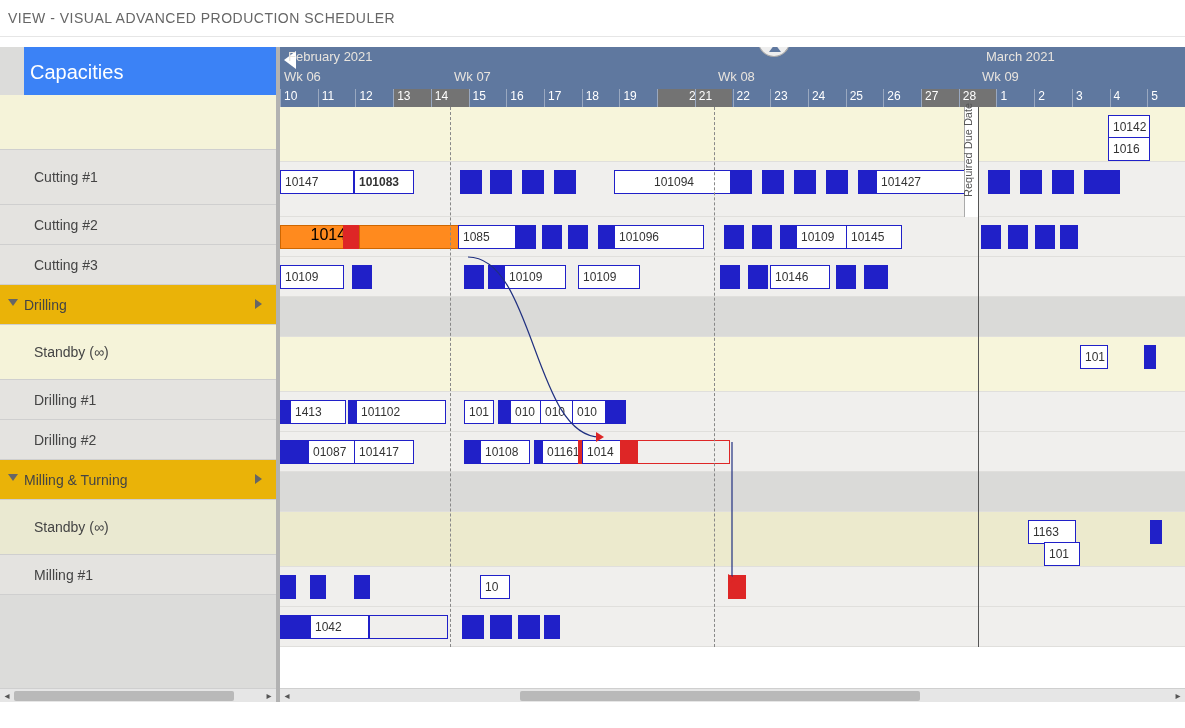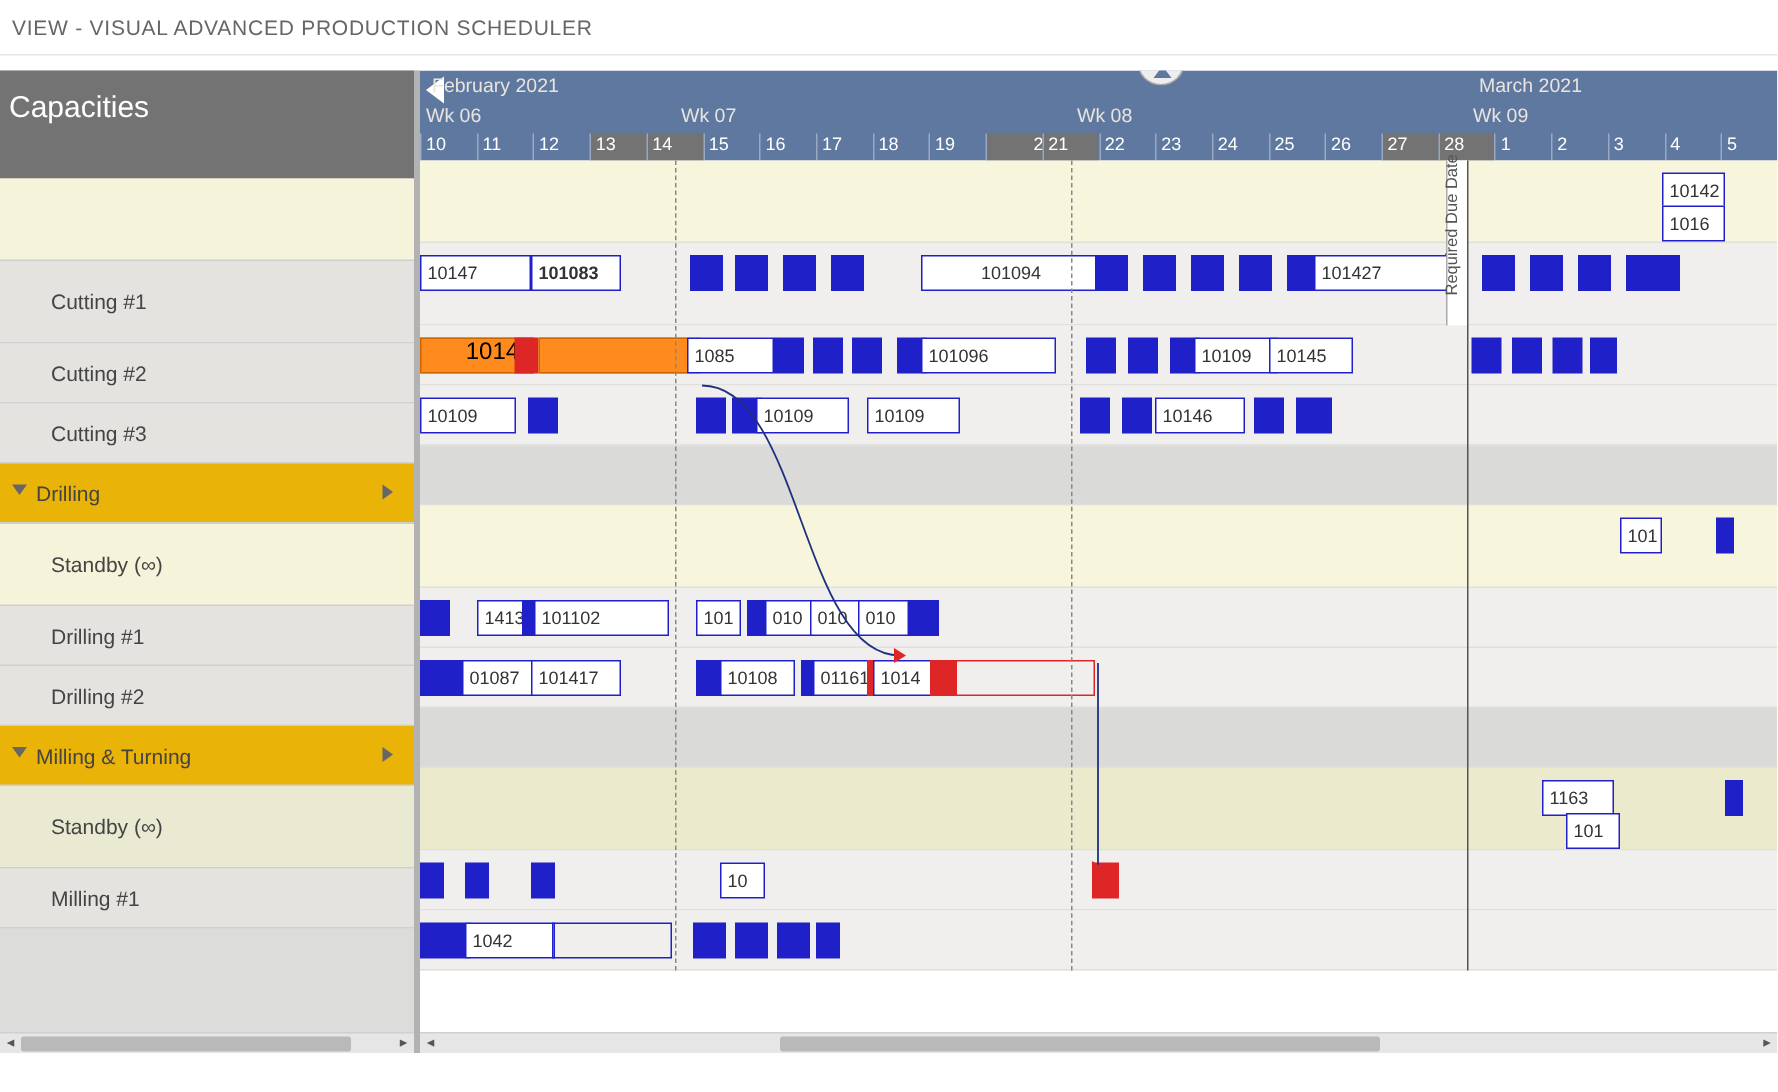--- a/index.html
+++ b/index.html
@@ -4,21 +4,21 @@
 <style>
 * { box-sizing: border-box; margin: 0; padding: 0; font-family: "Segoe UI", Arial, sans-serif; }
 html, body { width: 1185px; height: 728px; overflow: hidden; background: #fff; }
 
 .page-title { padding: 10px 8px; font-size: 14px; color: #666; letter-spacing: .5px; }
 .top-divider { height: 1px; background: #e6e6e6; margin-bottom: 10px; }
 
 
 .wrap { display: grid; grid-template-columns: 280px 1fr; height: 655px; }
 .sidebar { position: relative; background: #dcdcda; border-right: 4px solid #b2b2b2; }
-.side-header { background: #737373; color: #fff; font-size: 20px; padding: 14px 6px; height: 72px; }
+.side-header { background: #3b82f6; color: #fff; font-size: 20px; padding: 14px 6px; height: 48px; margin-left: 24px; }
 .gantt { position: relative; overflow: hidden; }
 
 
 .gantt-header { position: relative; height: 60px; background: #5f789f; color: #fff; font-size: 13px; }
 .month-lbl { position: absolute; top: 2px; font-size: 13px; color: #e8e4de; }
 .wk-lbl { position: absolute; top: 22px; font-size: 13px; color: #e8e4de; }
 .day-band { position: absolute; top: 42px; height: 18px; width: 100%; }
 .day { position: absolute; top: 0; height: 18px; border-left: 1px solid #99a8c0; font-size: 12px; color: #fff; padding-left: 3px; }
 .day.we { background: #737373; }
 
@@ -227,21 +227,21 @@
           <div class="bar" style="left: 556px; width: 20px;"></div>
           <div class="bar" style="left: 584px; width: 24px;"></div>
         </div>
         <div class="g-row group" id="grow-4"></div>
         <div class="g-row standby tall" id="grow-5">
           <div class="bar label" style="left: 800px; width: 28px;">101</div>
           <div class="bar" style="left: 864px; width: 12px;"></div>
         </div>
         <div class="g-row" id="grow-6">
           <div class="bar" style="left: 0px; width: 20px;"></div>
-          <div class="bar label" style="left: 10px; width: 56px; margin-left: 28px;">1413</div>
+          <div class="bar label" style="left: 10px; width: 56px;">1413</div>
           <div class="bar" style="left: 68px; width: 12px;"></div>
           <div class="bar label" style="left: 76px; width: 90px;">101102</div>
           <div class="bar label" style="left: 184px; width: 30px;">101</div>
           <div class="bar" style="left: 218px; width: 18px;"></div>
           <div class="bar label" style="left: 230px; width: 34px;">010</div>
           <div class="bar label" style="left: 260px; width: 34px;">010</div>
           <div class="bar label" style="left: 292px; width: 34px;">010</div>
           <div class="bar" style="left: 326px; width: 20px;"></div>
         </div>
         <div class="g-row" id="grow-7">

